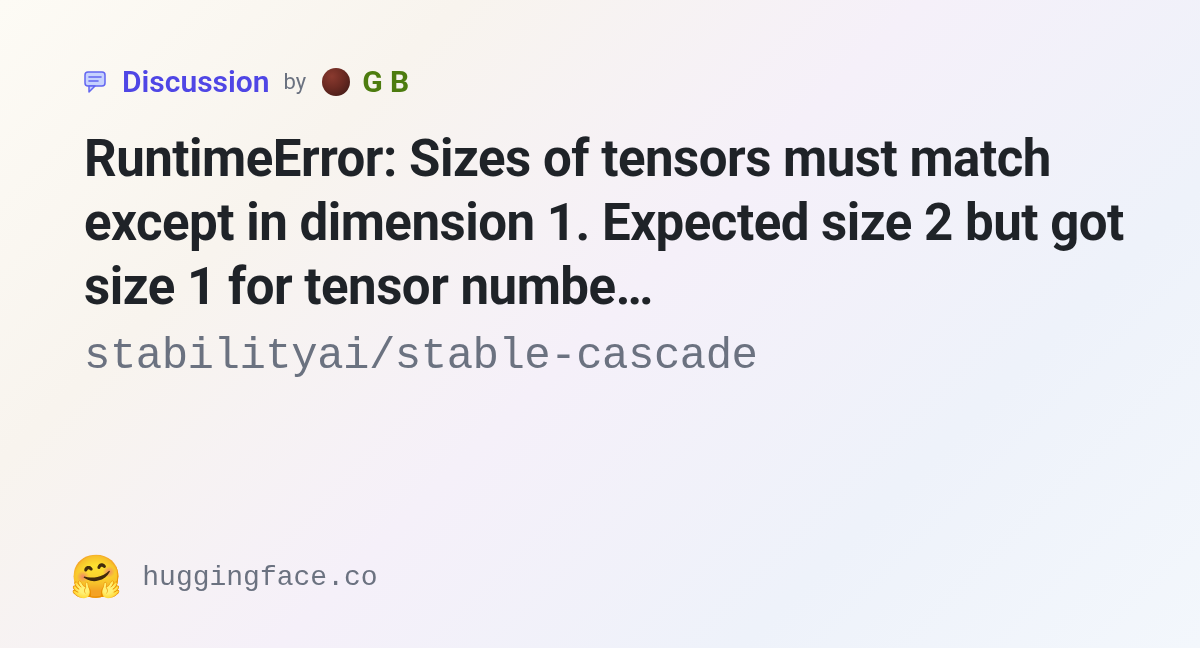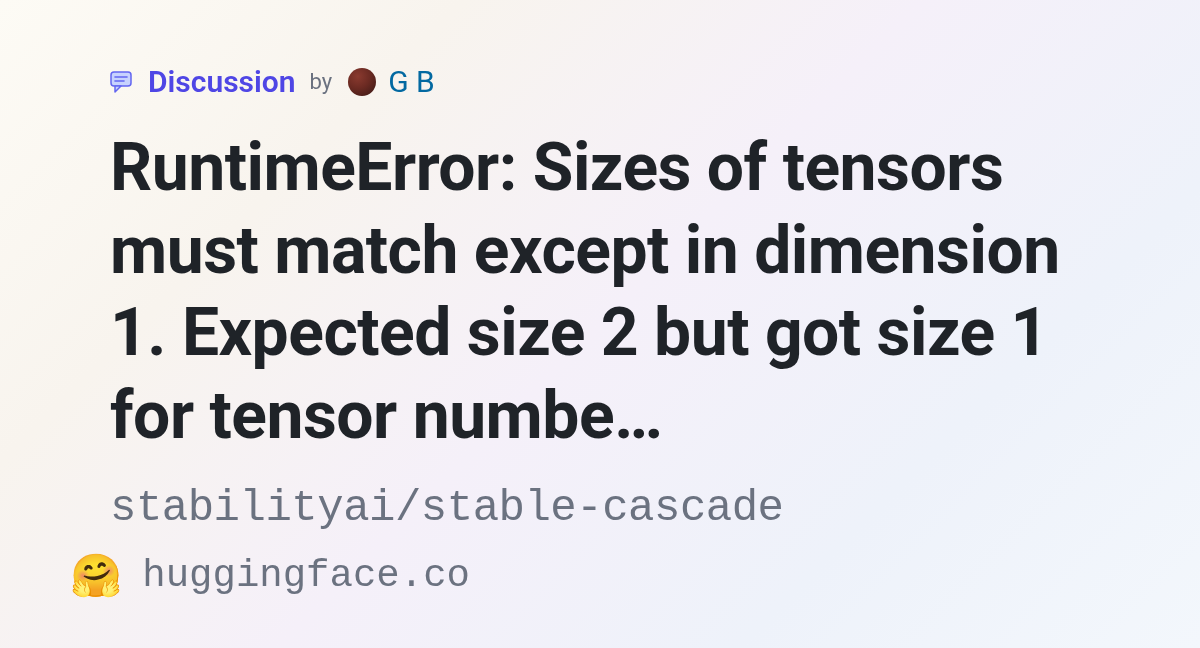--- a/index.html
+++ b/index.html
@@ -9,21 +9,21 @@
   }
   body {
     width: 1200px;
     height: 648px;
     font-family: -apple-system, BlinkMacSystemFont, "Segoe UI", Roboto, "Helvetica Neue", Arial, sans-serif;
     background: linear-gradient(135deg, #fdfbf5 0%, #f8f4ee 25%, #f5f0f9 50%, #eef2fa 75%, #f3f7fc 100%);
     position: relative;
     overflow: hidden;
   }
   .card {
-    padding: 64px 70px 0 110px;
+    padding: 64px 70px 0 84px;
     height: 100%;
     display: flex;
     flex-direction: column;
   }
   .header-row {
     display: flex;
     align-items: center;
     gap: 10px;
     margin-bottom: 28px;
   }
@@ -49,32 +49,32 @@
   }
   .avatar {
     width: 28px;
     height: 28px;
     border-radius: 50%;
     background: radial-gradient(circle at 35% 30%, #8a3a2f 0%, #6b2a22 45%, #4a1e19 80%, #3a1713 100%);
     margin-left: 6px;
     flex-shrink: 0;
   }
   .author-name {
-    color: #0369a1;
+    color: #4d7c0f;
     font-size: 30px;
-    font-weight: 400;
+    font-weight: 700;
     margin-left: 2px;
   }
   .title {
     color: #1f2328;
-    font-size: 66px;
+    font-size: 51px;
     font-weight: 700;
     line-height: 1.25;
     letter-spacing: -0.5px;
-    margin-bottom: 26px;
+    margin-bottom: 13px;
   }
   .repo-path {
     font-family: ui-monospace, SFMono-Regular, "SF Mono", Menlo, Consolas, "Liberation Mono", monospace;
     color: #6b7280;
     font-size: 44px;
     font-weight: 400;
     letter-spacing: -0.5px;
   }
   .footer-row {
     position: absolute;
@@ -84,21 +84,21 @@
     align-items: center;
     gap: 20px;
   }
   .hf-emoji {
     font-size: 42px;
     line-height: 1;
   }
   .domain-text {
     font-family: ui-monospace, SFMono-Regular, "SF Mono", Menlo, Consolas, "Liberation Mono", monospace;
     color: #6b7280;
-    font-size: 39px;
+    font-size: 28px;
     font-weight: 400;
   }
 </style>
 </head>
 <body>
 
 <div class="card">
 
   <div class="header-row">
     <span class="discussion-icon">

